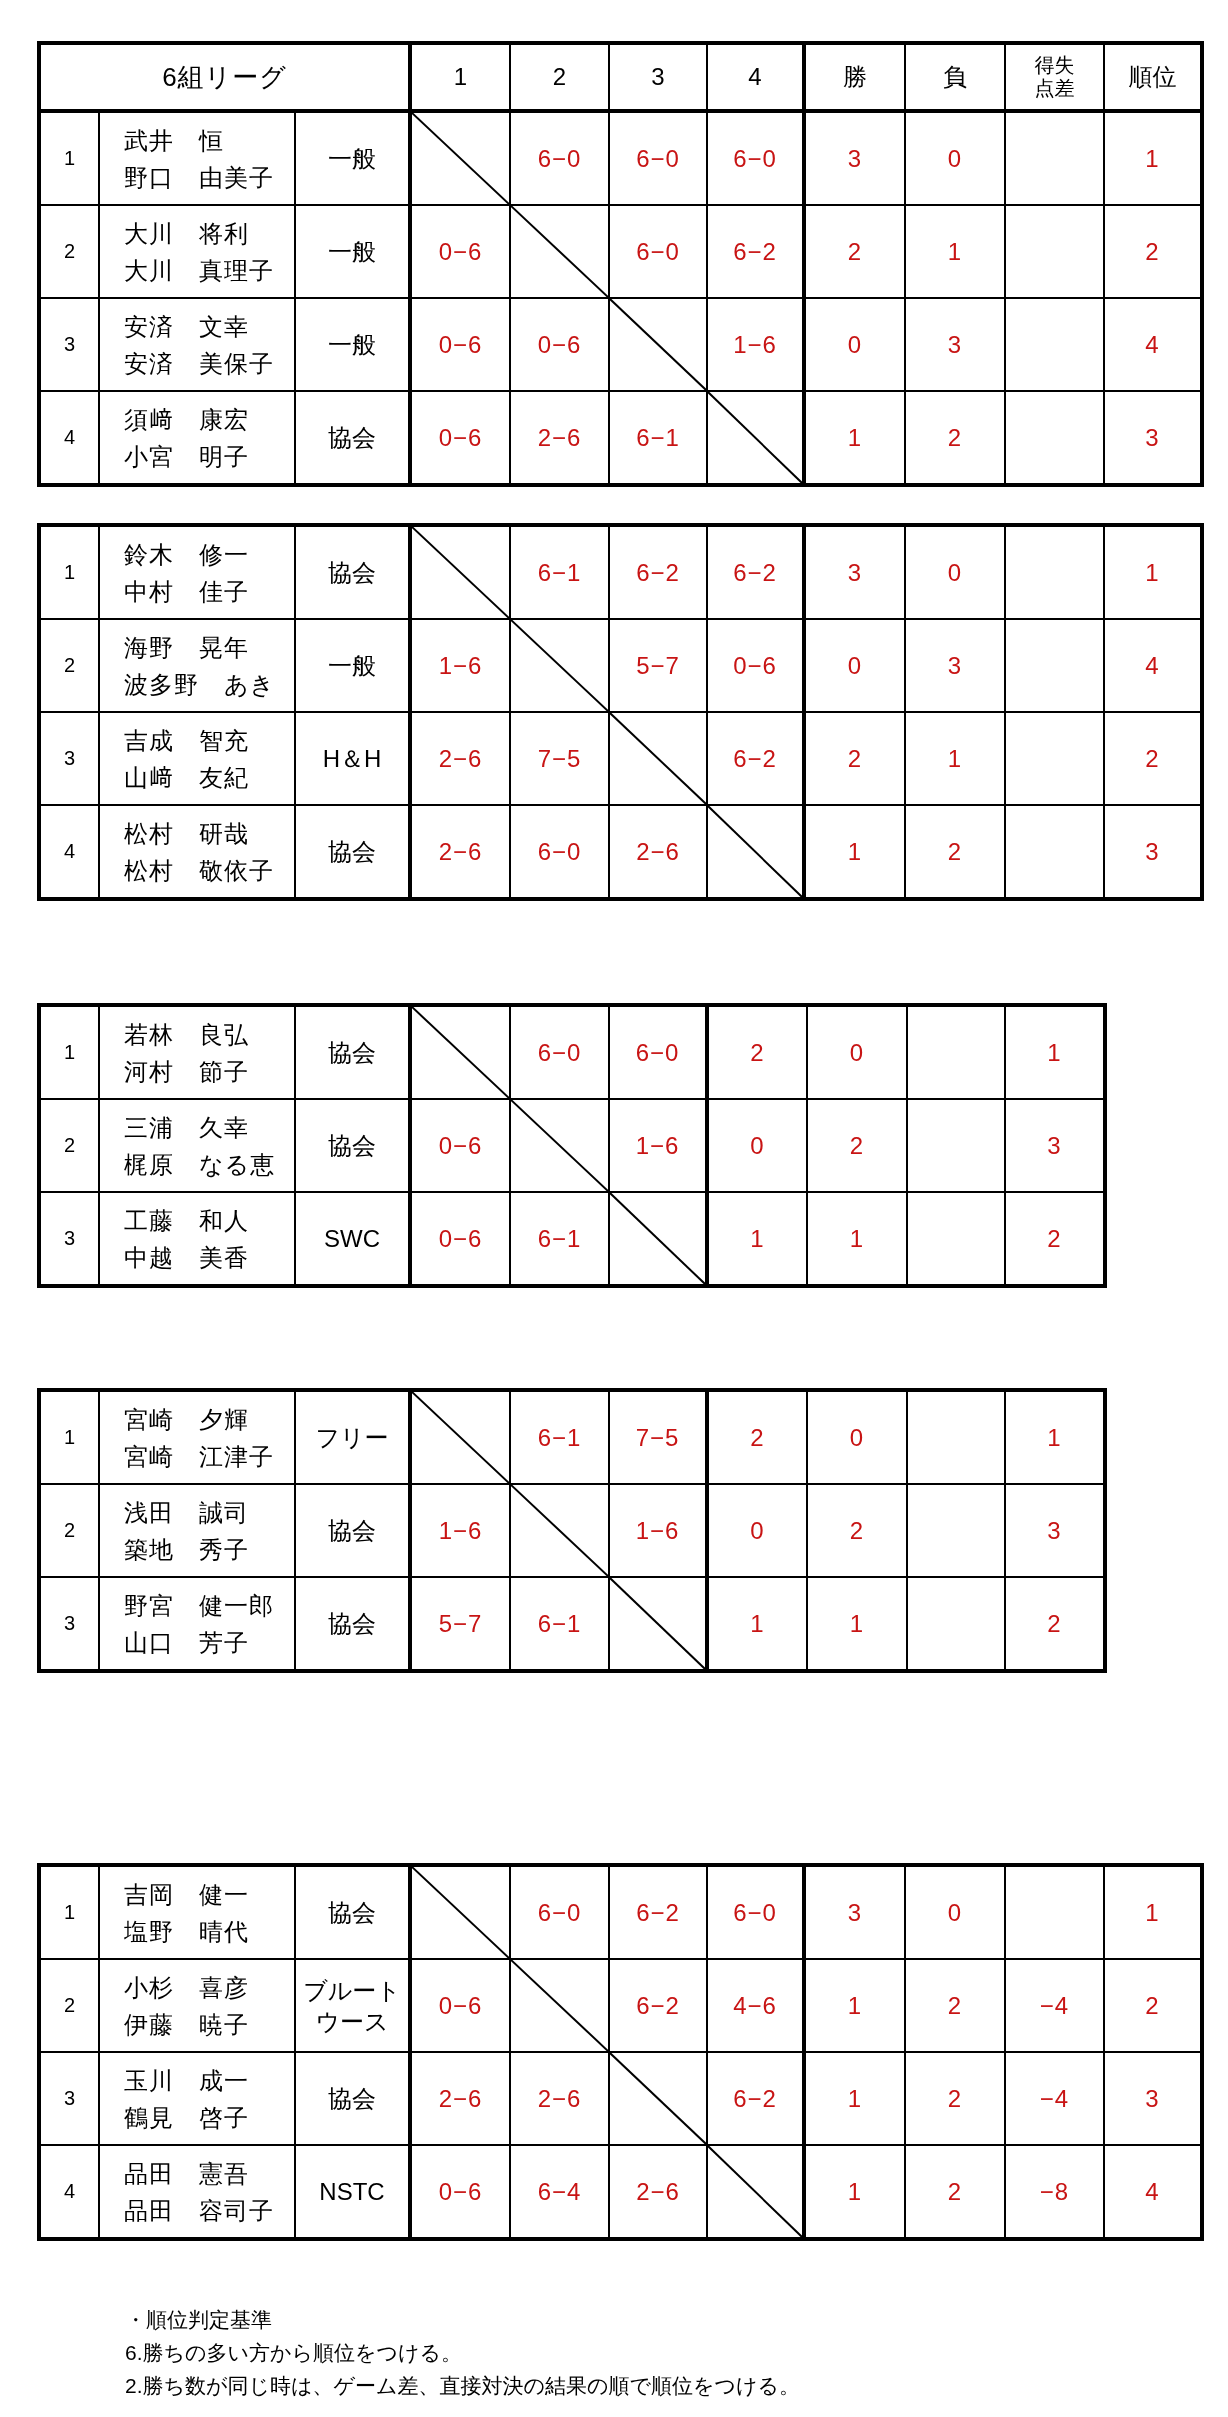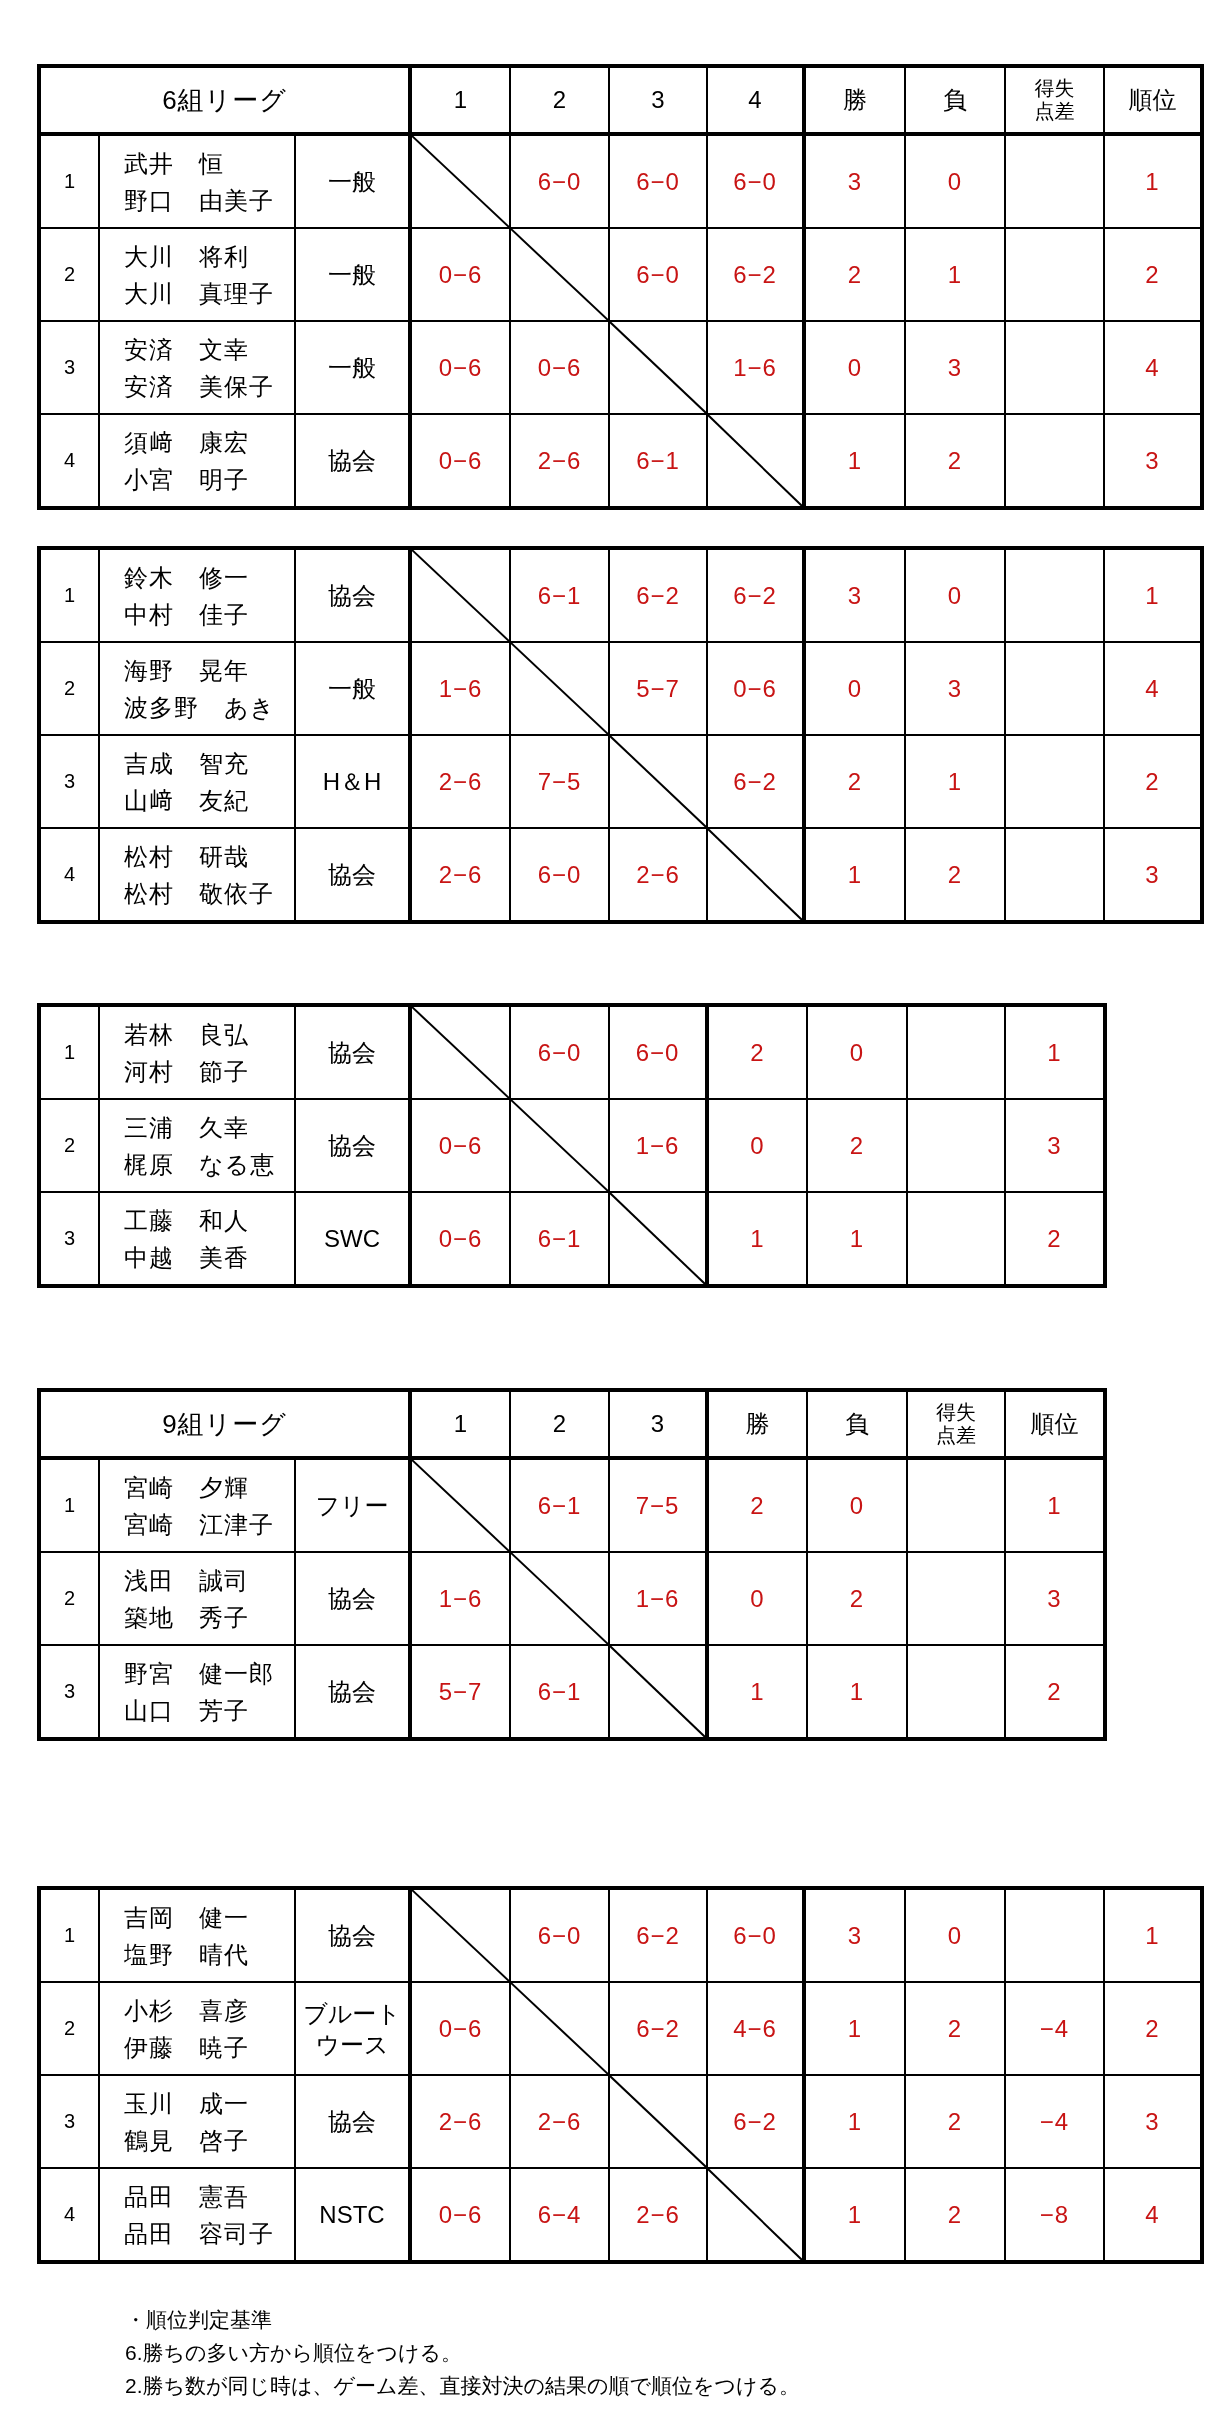--- a/index.html
+++ b/index.html
@@ -1,20 +1,20 @@
 <!DOCTYPE html>
 <html style="--red: #c81414;"><head>
 <meta charset="utf-8">
 <style>
   html,body{margin:0;padding:0;background:#fff;}
   #page{position:relative;width:1228px;height:2417px;background:#fff;
         font-family:"Liberation Sans","DejaVu Sans",sans-serif;color:#000;}
   .tbl{position:absolute;left:37px;}
   table{border-collapse:collapse;table-layout:fixed;background:#fff;}
-  .t4 table{width:1163px;margin-top:23px;}
+  .t4 table{width:1163px;}
   .t3 table{width:1066px;}
   td{border:2px solid #000;padding:0;overflow:hidden;}
   table{border:4px solid #000;}
   tr.hr td{height:64px;border-bottom:4px solid #000;text-align:center;vertical-align:middle;}
   tr.dr td{height:91px;vertical-align:middle;}
   .b4l{border-left:4px solid #000 !important;}
   .tt{font-size:26px;letter-spacing:1px;}
   .rc{font-size:24px;}
   .sh{font-size:24px;}
   .dh{font-size:20px;line-height:1.15;white-space:pre-line;}
@@ -329,31 +329,20 @@
           <col style="width:115px">
           <col style="width:100px">
           <col style="width:99px">
           <col style="width:98px">
           <col style="width:100px">
           <col style="width:100px">
           <col style="width:98px">
           <col style="width:100px">
         </colgroup>
       <tbody>
-          <tr class="hr">
-        <td class="tt" colspan="3">9組リーグ</td>
-        <td class="rc b4l">1</td>
-        <td class="rc">2</td>
-        <td class="rc">3</td>
-        <td class="sh b4l">勝</td>
-        <td class="sh">負</td>
-        <td class="sh dh">得失
-点差</td>
-        <td class="sh">順位</td>
-      </tr>
       <tr class="dr">
         <td class="no">1</td>
         <td class="nm">
               <div class="pl">宮崎　夕輝</div>
               <div class="pl">宮崎　江津子</div>
             </td>
         <td class="af">フリー</td>
         <td class="sc b4l dg">
               <svg class="dline" viewBox="0 0 100 100" preserveAspectRatio="none">
                 <line x1="0" y1="0" x2="100" y2="100"></line>

